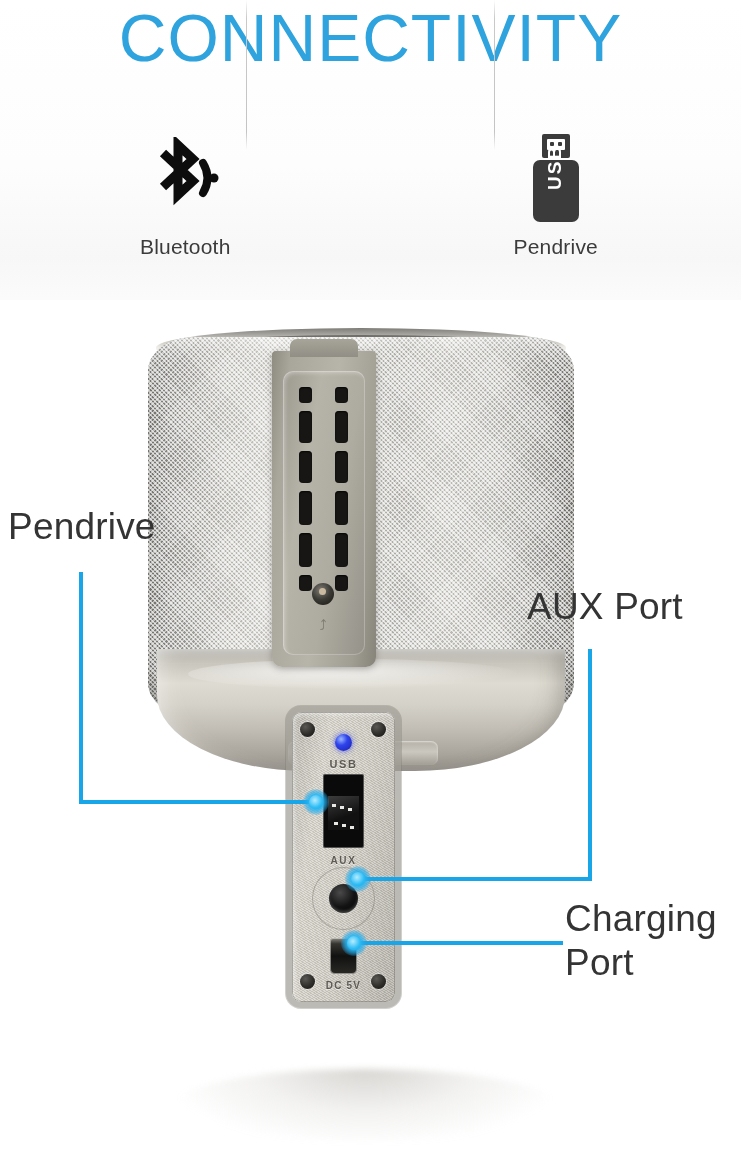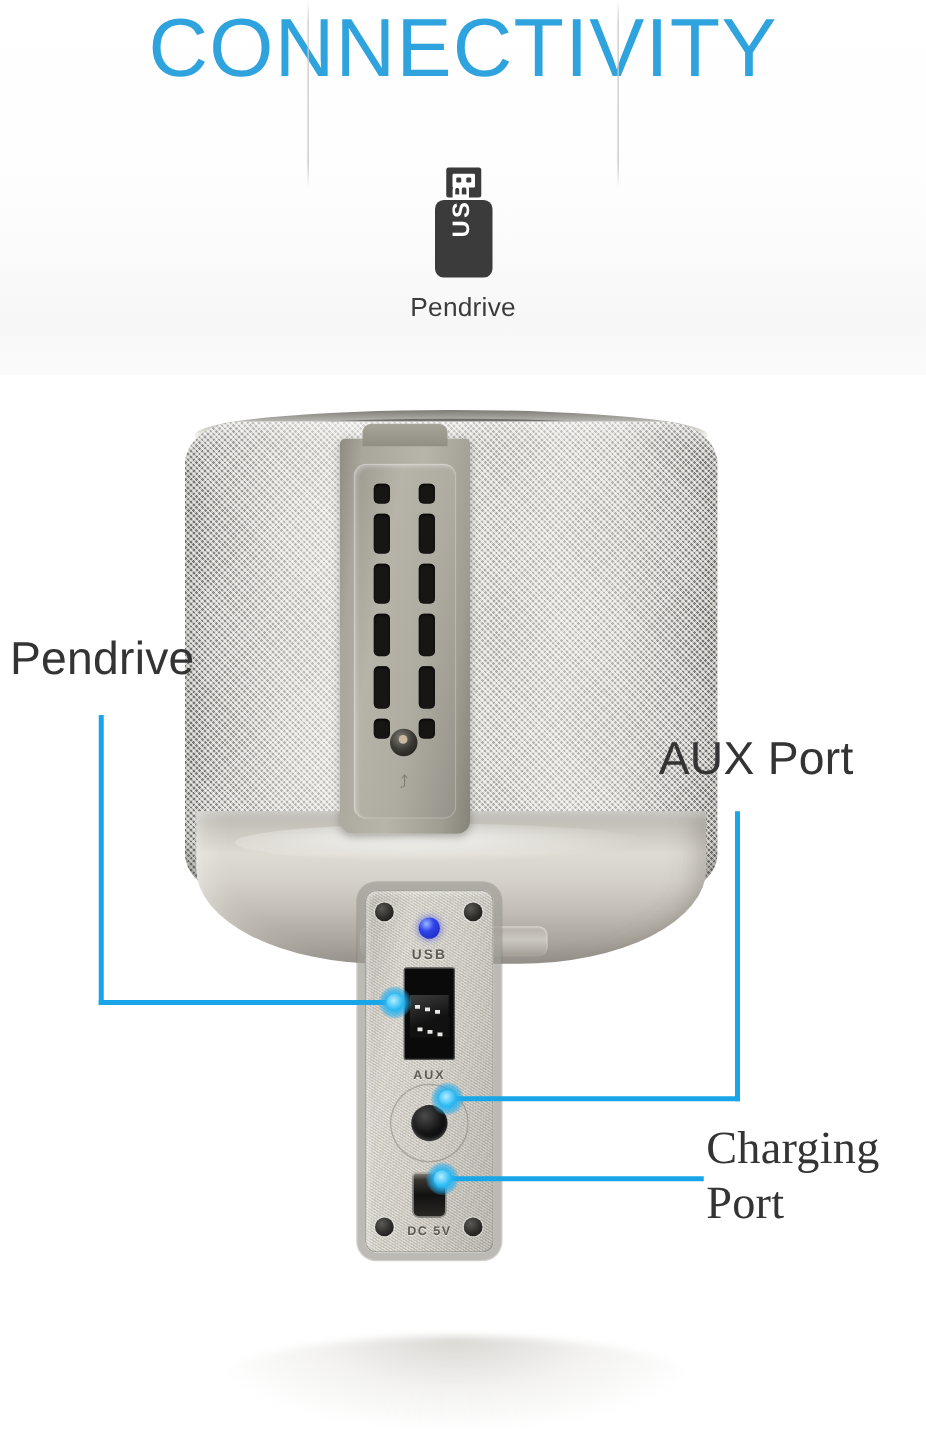--- a/index.html
+++ b/index.html
@@ -235,21 +235,21 @@
     position:absolute;
     font-size:37px;
     font-weight:300;
     color:#343434;
     line-height:44px;
     letter-spacing:.2px;
     white-space:pre-line;
   }
   #callout-pendrive-label { left:8px;  top:505px; }
   #callout-aux-label      { left:527px; top:585px; }
-  #callout-charging-label { left:565px; top:897px;font-family:Liberation Serif, serif; }
+  #callout-charging-label { left:565px; top:897px; }
 
   .lead { position:absolute; background:#18a6e8; }
   .lead-v { width:4px; }
   .lead-h { height:4px; }
 
   
   #lead-pendrive-v { left:79px;  top:572px; height:232px; }
   #lead-pendrive-h { left:79px;  top:800px; width:237px; }
   
   #lead-aux-v      { left:588px; top:649px; height:232px; }
@@ -297,20 +297,30 @@
 </style>
 </head>
 <body>
 
 <div id="header-band">
 
   <div id="page-title">CONNECTIVITY</div>
 
   <div id="feature-row">
 
+    <div class="feature-cell">
+      <div class="feature-icon">
+        <svg class="bt-svg" width="78" height="82" viewBox="0 0 78 82" aria-hidden="true">
+          <path d="M17 16 L47 44 L32 58 L32 8 L47 22 L17 50" fill="none" stroke="#0d0d0d" stroke-width="9" stroke-linejoin="miter" stroke-linecap="butt"></path>
+          <path d="M57 26 Q66 41 57 56" fill="none" stroke="#0d0d0d" stroke-width="8" stroke-linecap="round"></path>
+          <circle cx="68" cy="41" r="4.5" fill="#0d0d0d"></circle>
+        </svg>
+      </div>
+      <div class="feature-label">Bluetooth</div>
+    </div>
 
     <div class="feature-cell">
       <div class="feature-icon">
         <div id="pendrive-icon-wrap">
           <div id="pd-connector"></div>
           <div id="pd-connector-inner"></div>
           <div class="pd-dot" id="pd-dot-a"></div>
           <div class="pd-dot" id="pd-dot-b"></div>
           <div id="pd-body"></div>
           <div id="pd-text">USB</div>

